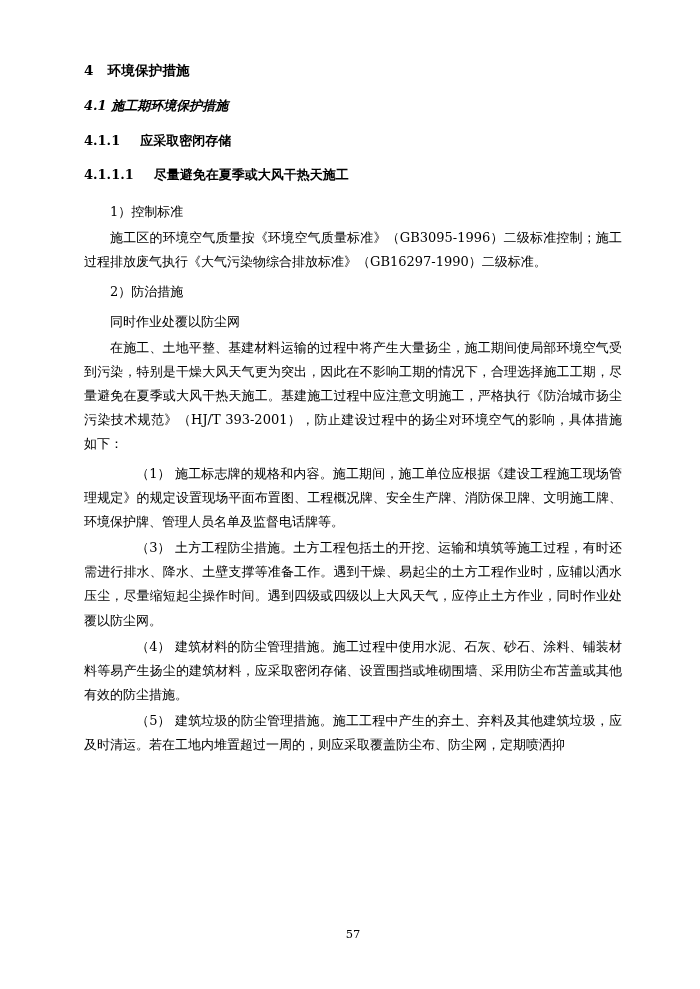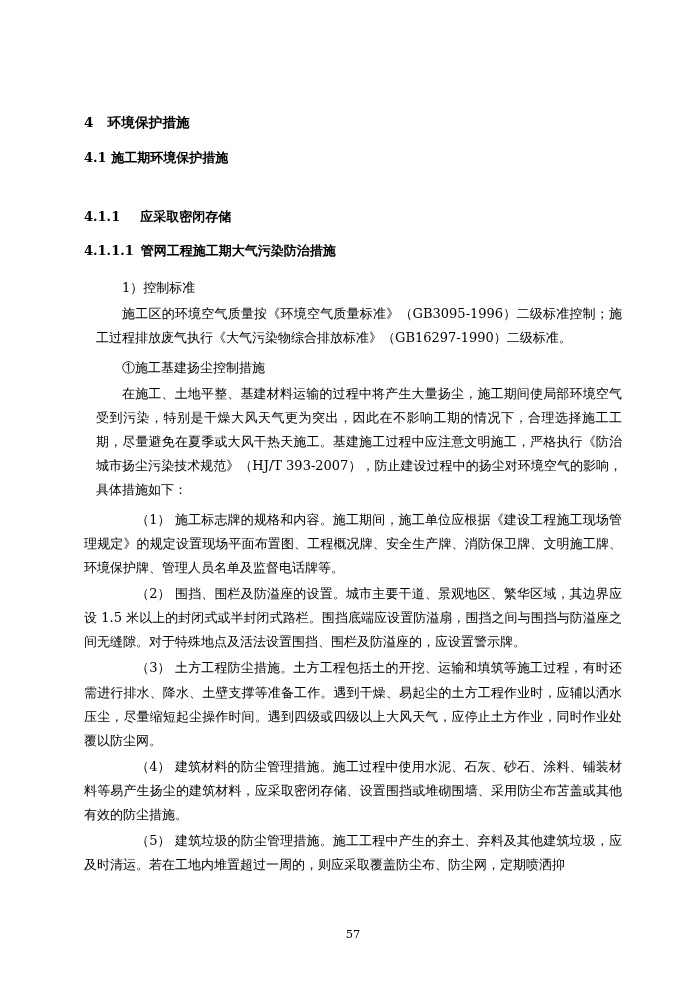--- a/index.html
+++ b/index.html
@@ -13,74 +13,73 @@
     font-family: "DejaVu Serif", "Liberation Serif", serif;
     color: #000000;
     position: relative;
     overflow: hidden;
   }
   .page {
     position: relative;
     width: 700px;
     height: 989px;
     box-sizing: border-box;
-    padding: 112px 78px 40px 84px;
+    padding: 60px 78px 40px 84px;
   }
   .h1 {
     font-size: 13.5px;
     font-weight: bold;
     letter-spacing: 0.2px;
     margin: 0 0 16px 0;
     line-height: 1.5;
   }
   .h1 .num {
     display: inline-block;
     margin-right: 14px;
   }
   .h2 {
     font-size: 13px;
     font-weight: bold;
     margin: 0 0 15px 0;
     line-height: 1.5;
+    font-style: italic;
   }
   .h3 {
     font-size: 13px;
     font-weight: bold;
     margin: 0 0 15px 0;
     line-height: 1.5;
   }
   .h3 .num {
     display: inline-block;
     margin-right: 20px;
-    margin-top: 24px;
   }
   .h4 {
     font-size: 13px;
     font-weight: bold;
     margin: 0 0 15px 0;
     line-height: 1.5;
   }
   .h4 .num {
     display: inline-block;
-    margin-right: 7px;
+    margin-right: 20px;
   }
   p.body {
     font-size: 13px;
     line-height: 1.85;
     margin: 0 0 2px 0;
     text-align: justify;
     text-justify: inter-ideograph;
     text-indent: 26px;
   }
   p.body.indent2 {
     text-indent: 52px;
   }
   .blk {
     margin-bottom: 6px;
-    margin-left: 12px;
   }
   .pagenum {
     position: absolute;
     bottom: 48px;
     left: 3px;
     width: 700px;
     text-align: center;
     font-size: 11.5px;
     font-family: "DejaVu Serif", "Liberation Serif", serif;
   }
@@ -94,34 +93,36 @@
     <span class="num">4</span><span>环境保护措施</span>
   </div>
 
   <div class="h2">4.1  施工期环境保护措施</div>
 
   <div class="h3">
     <span class="num">4.1.1</span><span>应采取密闭存储</span>
   </div>
 
   <div class="h4">
-    <span class="num">4.1.1.1</span><span>管网工程施工期大气污染防治措施</span>
+    <span class="num">4.1.1.1</span><span>尽量避免在夏季或大风干热天施工</span>
   </div>
 
   <div class="blk">
     <p class="body">1）控制标准</p>
     <p class="body">施工区的环境空气质量按《环境空气质量标准》（GB3095-1996）二级标准控制；施工过程排放废气执行《大气污染物综合排放标准》（GB16297-1990）二级标准。</p>
   </div>
 
+  <div class="blk">
+    <p class="body">2）防治措施</p>
+  </div>
 
   <div class="blk">
-    <p class="body">①施工基建扬尘控制措施</p>
-    <p class="body">在施工、土地平整、基建材料运输的过程中将产生大量扬尘，施工期间使局部环境空气受到污染，特别是干燥大风天气更为突出，因此在不影响工期的情况下，合理选择施工工期，尽量避免在夏季或大风干热天施工。基建施工过程中应注意文明施工，严格执行《防治城市扬尘污染技术规范》（HJ/T 393-2007），防止建设过程中的扬尘对环境空气的影响，具体措施如下：</p>
+    <p class="body">同时作业处覆以防尘网</p>
+    <p class="body">在施工、土地平整、基建材料运输的过程中将产生大量扬尘，施工期间使局部环境空气受到污染，特别是干燥大风天气更为突出，因此在不影响工期的情况下，合理选择施工工期，尽量避免在夏季或大风干热天施工。基建施工过程中应注意文明施工，严格执行《防治城市扬尘污染技术规范》（HJ/T 393-2001），防止建设过程中的扬尘对环境空气的影响，具体措施如下：</p>
   </div>
 
   <p class="body indent2">（1）  施工标志牌的规格和内容。施工期间，施工单位应根据《建设工程施工现场管理规定》的规定设置现场平面布置图、工程概况牌、安全生产牌、消防保卫牌、文明施工牌、环境保护牌、管理人员名单及监督电话牌等。</p>
-  <p class="body indent2">（2）  围挡、围栏及防溢座的设置。城市主要干道、景观地区、繁华区域，其边界应设 1.5 米以上的封闭式或半封闭式路栏。围挡底端应设置防溢扇，围挡之间与围挡与防溢座之间无缝隙。对于特殊地点及活法设置围挡、围栏及防溢座的，应设置警示牌。</p>
   <p class="body indent2">（3）  土方工程防尘措施。土方工程包括土的开挖、运输和填筑等施工过程，有时还需进行排水、降水、土壁支撑等准备工作。遇到干燥、易起尘的土方工程作业时，应辅以洒水压尘，尽量缩短起尘操作时间。遇到四级或四级以上大风天气，应停止土方作业，同时作业处覆以防尘网。</p>
   <p class="body indent2">（4）  建筑材料的防尘管理措施。施工过程中使用水泥、石灰、砂石、涂料、铺装材料等易产生扬尘的建筑材料，应采取密闭存储、设置围挡或堆砌围墙、采用防尘布苫盖或其他有效的防尘措施。</p>
   <p class="body indent2">（5）  建筑垃圾的防尘管理措施。施工工程中产生的弃土、弃料及其他建筑垃圾，应及时清运。若在工地内堆置超过一周的，则应采取覆盖防尘布、防尘网，定期喷洒抑</p>
 
   <div class="pagenum">57</div>
 </div>
 
 </body></html>

